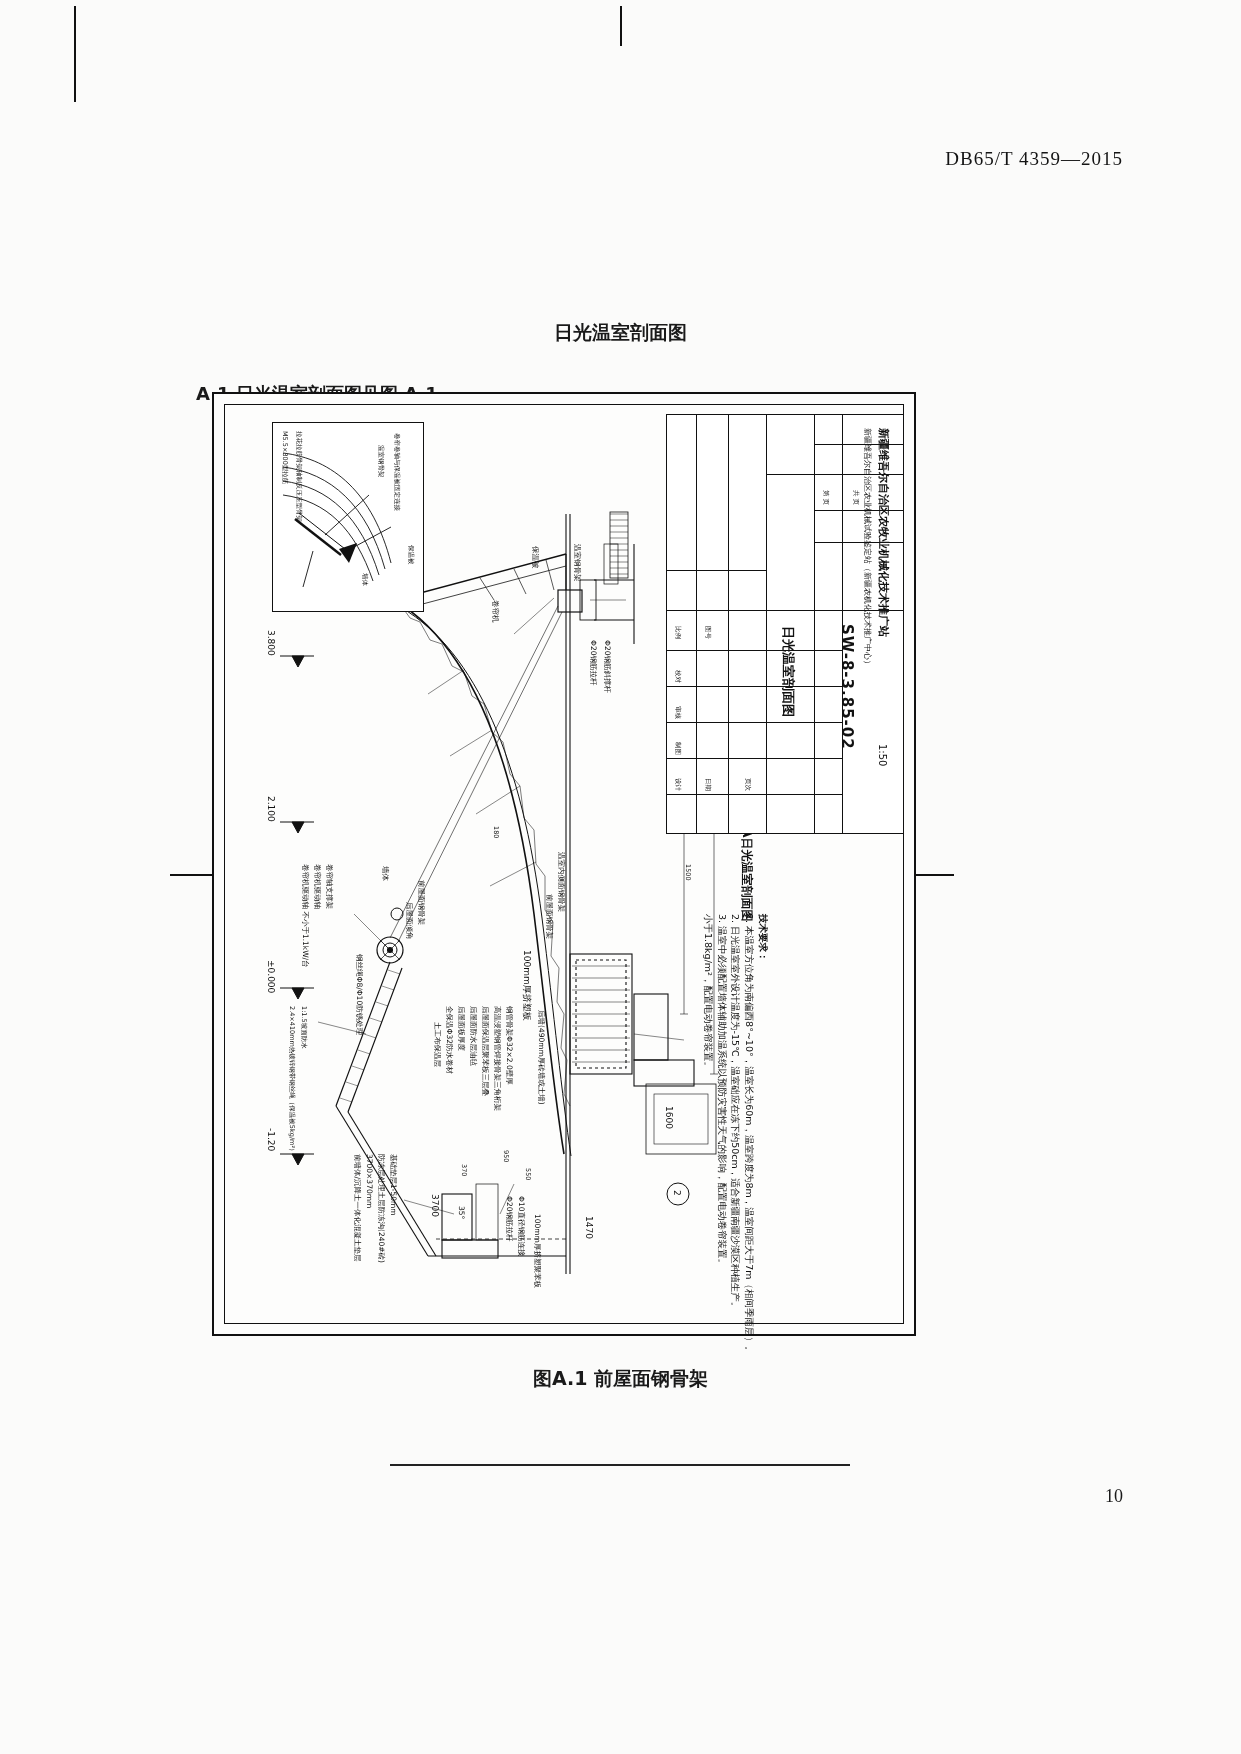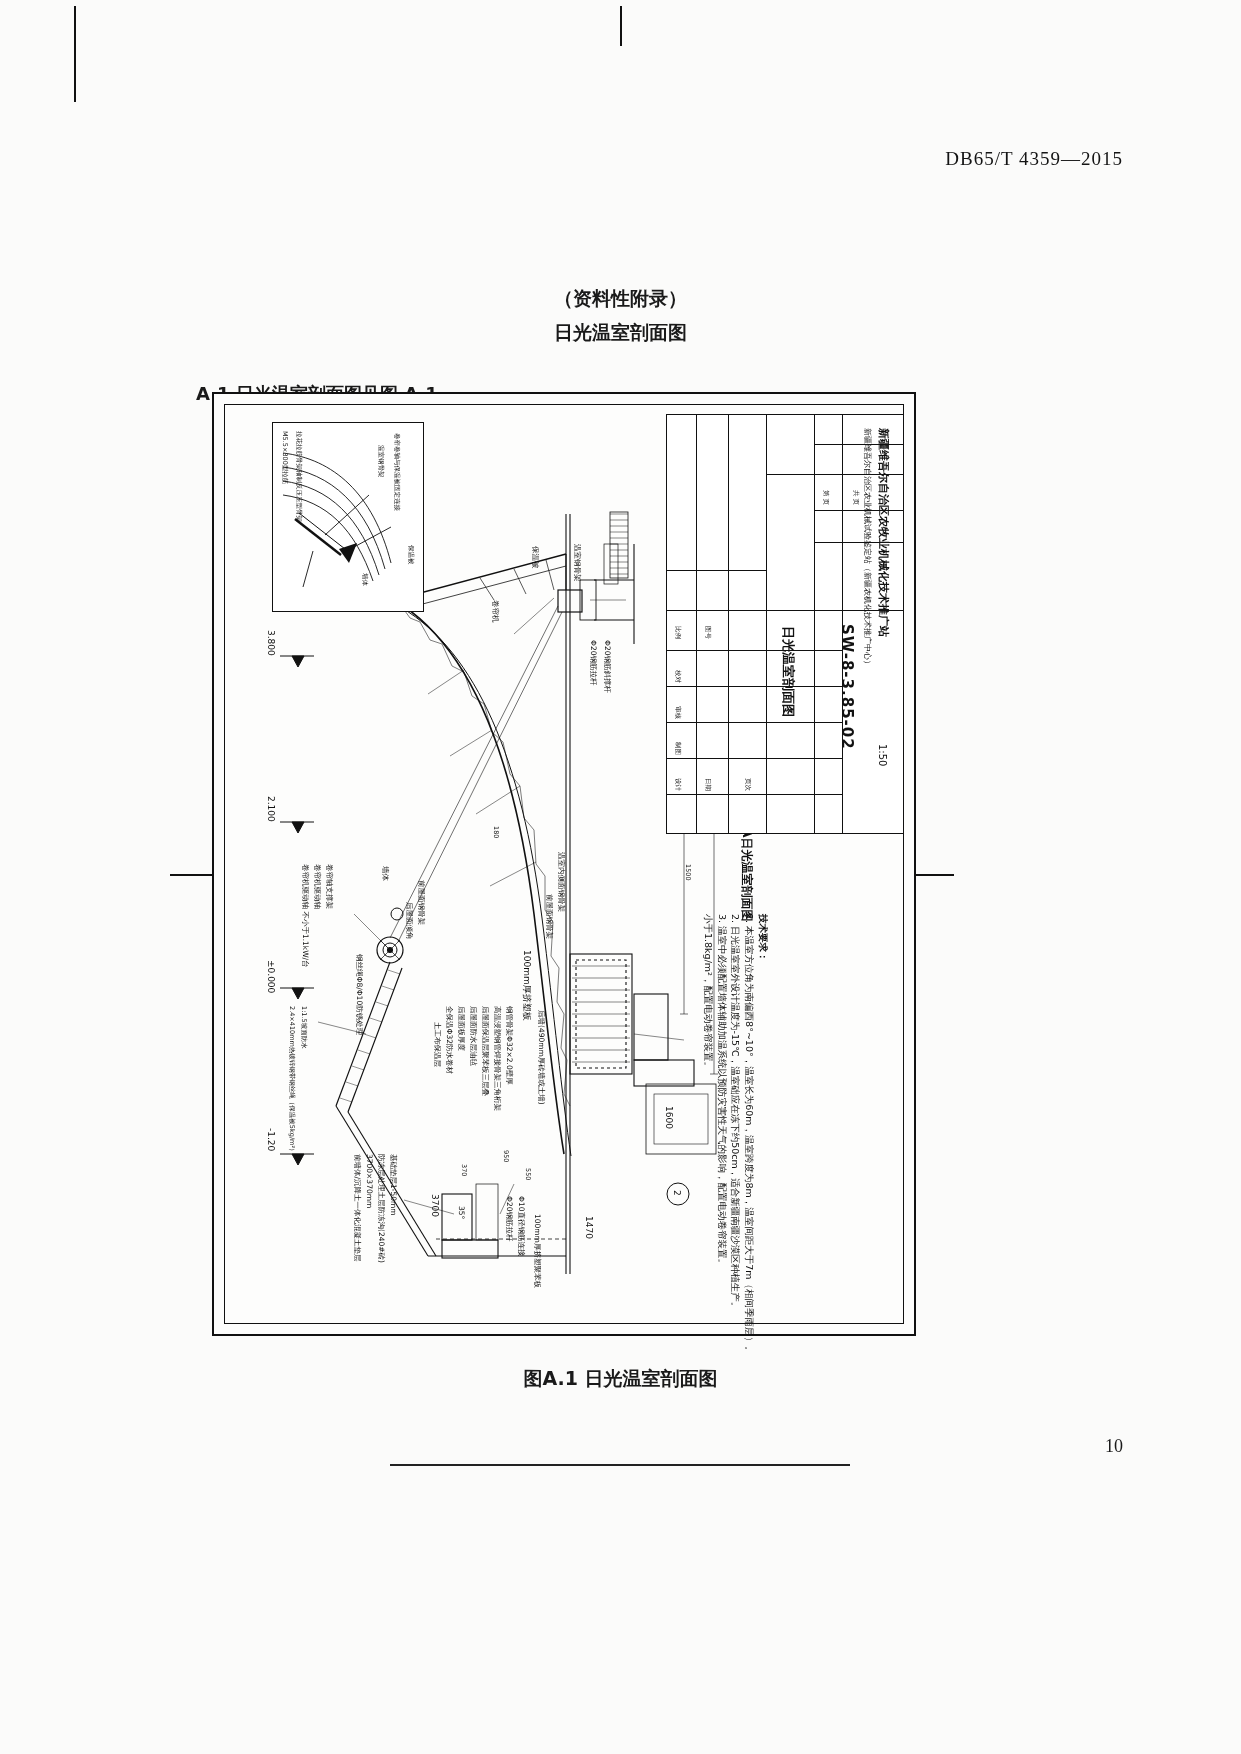--- a/index.html
+++ b/index.html
@@ -71,21 +71,21 @@
     position: absolute;
     top: 1366px;
     left: 0;
     width: 100%;
     text-align: center;
     font-size: 19px;
     font-weight: 700;
   }
   .page-num {
     position: absolute;
-    top: 1436px;
+    top: 1486px;
     right: 118px;
     font-family: "Liberation Serif", serif;
     font-size: 18px;
   }
   .footer-rule {
     position: absolute;
     top: 1464px;
     left: 390px;
     width: 460px;
     height: 2px;
@@ -143,21 +143,20 @@
     color: #111;
   }
 </style>
 </head>
 <body>
 
 <div class="page">
 
   <div class="std-no">DB65/T 4359—2015</div>
 
-  <div class="appendix-sub">（资料性附录）</div>
   <div class="appendix-sub2">日光温室剖面图</div>
   <div class="clause">A.1 日光温室剖面图见图 A.1。</div>
 
   <div class="tickmark" style="left:74px;top:6px;width:2px;height:96px;"></div>
   <div class="tickmark" style="left:620px;top:6px;width:2px;height:40px;"></div>
   <div class="tickmark" style="left:170px;top:874px;width:42px;height:2px;"></div>
   <div class="tickmark" style="left:912px;top:874px;width:42px;height:2px;"></div>
 
   <div class="sheet">
     <div class="sheet-inner"></div>
@@ -449,17 +448,17 @@
       <div class="rot vtext xs" style="left:16px;top:212px;transform:rotate(90deg);">比例</div>
       <div class="rot vtext xs" style="left:46px;top:212px;transform:rotate(90deg);">图号</div>
       <div class="rot vtext xs" style="left:46px;top:364px;transform:rotate(90deg);">日期</div>
       <div class="rot vtext xs" style="left:86px;top:364px;transform:rotate(90deg);">页次</div>
       <div class="rot vtext xs" style="left:194px;top:76px;transform:rotate(90deg);">共 页</div>
       <div class="rot vtext xs" style="left:164px;top:76px;transform:rotate(90deg);">第 页</div>
     </div>
 
   </div>
 
-  <div class="figure-caption">图A.1 日光温室剖面图</div>
+  <div class="figure-caption">图A.1 前屋面钢骨架</div>
   <div class="footer-rule"></div>
   <div class="page-num">10</div>
 
 </div>
 
 </body></html>

